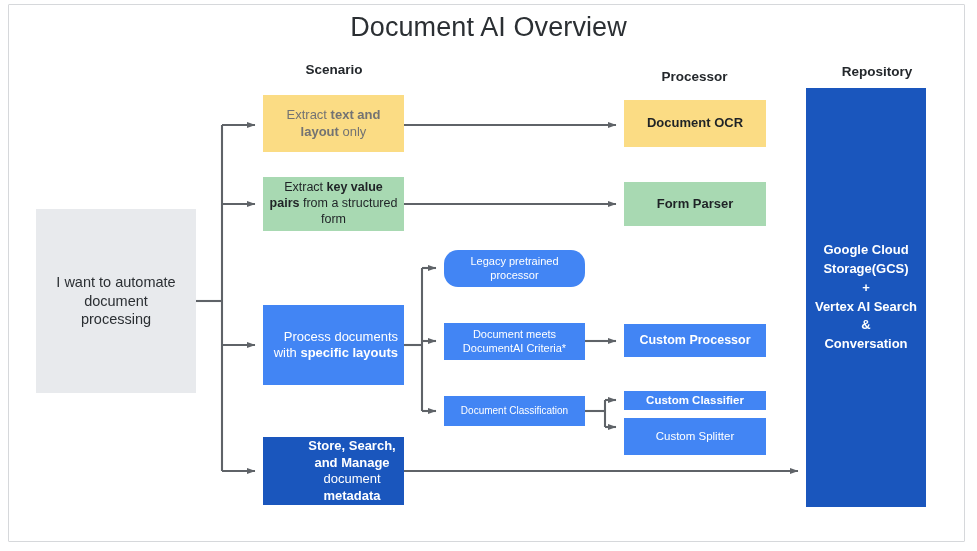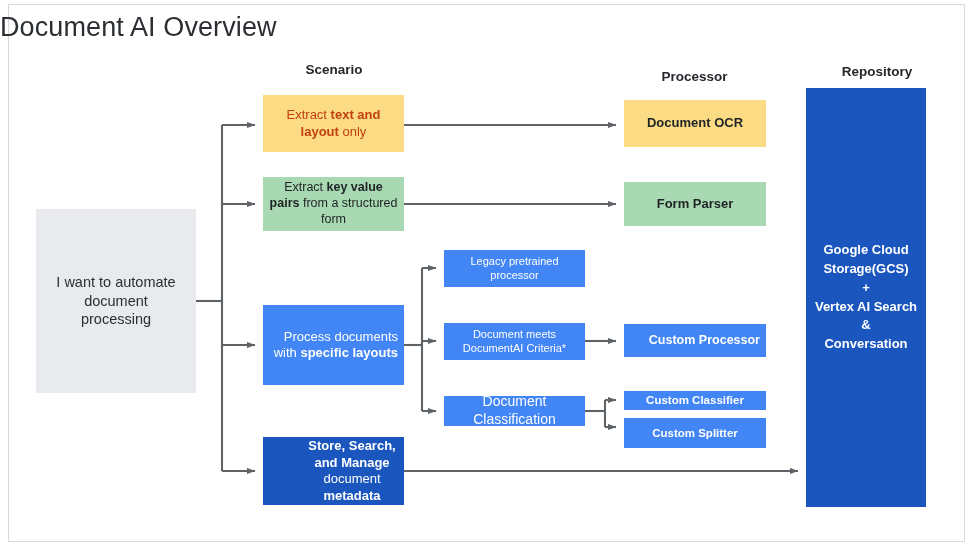--- a/index.html
+++ b/index.html
@@ -28,21 +28,21 @@
     box-sizing: border-box;
     border-radius: 1px;
   }
 
   
   #title {
     position: absolute;
     left: 0;
     top: 12px;
     width: 977px;
-    text-align: left;
+    text-align: center;
     font-size: 27px;
     font-weight: 400;
     color: #2b2f33;
     letter-spacing: 0.1px;
   }
 
   
   .col-header {
     position: absolute;
     font-size: 13.5px;
@@ -73,21 +73,21 @@
     left: 36px; top: 209px; width: 160px; height: 184px;
     background: #e8eaed;
     color: #2b2f33;
     font-size: 14.5px;
     font-weight: 400;
   }
 
   #box-extract-text {
     left: 263px; top: 95px; width: 141px; height: 57px;
     background: #fbdc84;
-    color: #c2410c;
+    color: #737373;
     font-size: 13px;
   }
   #box-extract-kv {
     left: 263px; top: 177px; width: 141px; height: 54px;
     background: #a8d9b2;
     color: #1f2326;
     font-size: 12.5px;
   }
   #box-process-layouts {
     left: 263px; top: 305px; width: 141px; height: 80px;
@@ -102,32 +102,33 @@
     color: #ffffff;
     font-size: 13px;
     padding-left: 37px;
   }
 
   #box-legacy {
     left: 444px; top: 250px; width: 141px; height: 37px;
     background: #4285f4;
     color: #ffffff;
     font-size: 11px;
+    border-radius: 14px;
   }
   #box-criteria {
     left: 444px; top: 323px; width: 141px; height: 37px;
     background: #4285f4;
     color: #ffffff;
     font-size: 11px;
   }
   #box-classification {
     left: 444px; top: 396px; width: 141px; height: 30px;
     background: #4285f4;
     color: #ffffff;
-    font-size: 14px;
+    font-size: 10px;
   }
 
   #box-doc-ocr {
     left: 624px; top: 100px; width: 142px; height: 47px;
     background: #fbdc84;
     color: #1f2326;
     font-size: 13px;
     font-weight: bold;
   }
   #box-form-parser {
@@ -136,35 +137,34 @@
     color: #1f2326;
     font-size: 13px;
     font-weight: bold;
   }
   #box-custom-processor {
     left: 624px; top: 324px; width: 142px; height: 33px;
     background: #4285f4;
     color: #ffffff;
     font-size: 12.5px;
     font-weight: bold;
-    justify-content: flex-end;
   }
   #box-custom-classifier {
     left: 624px; top: 391px; width: 142px; height: 19px;
     background: #4285f4;
     color: #ffffff;
     font-size: 11.5px;
     font-weight: bold;
   }
   #box-custom-splitter {
-    left: 624px; top: 418px; width: 142px; height: 30px;
+    left: 624px; top: 418px; width: 142px; height: 37px;
     background: #4285f4;
     color: #ffffff;
     font-size: 11.5px;
-    font-weight: bold;
+    font-weight: normal;
   }
 
   #box-repository {
     left: 806px; top: 88px; width: 120px; height: 419px;
     background: #1a56bd;
     color: #ffffff;
     font-size: 13px;
     font-weight: bold;
     line-height: 1.45;
   }

